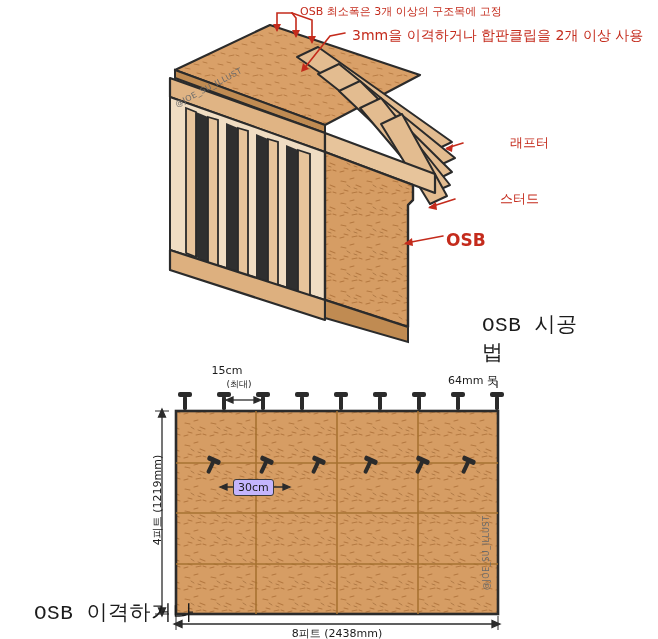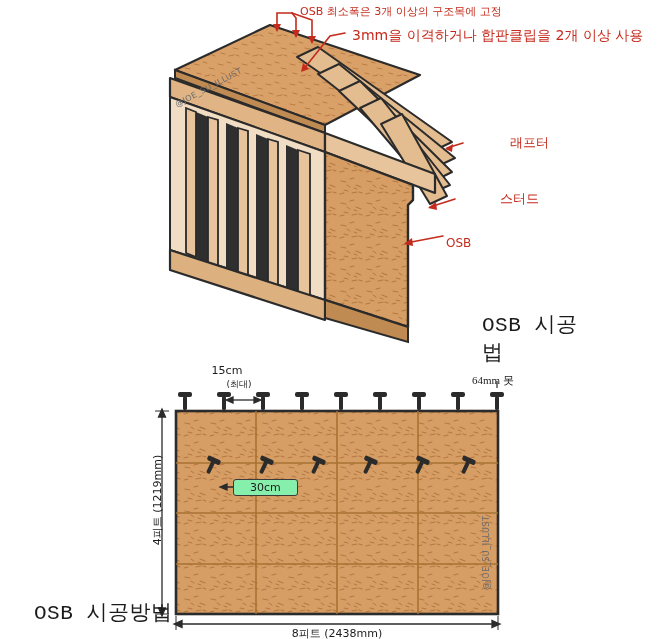--- a/index.html
+++ b/index.html
@@ -40,24 +40,24 @@
     font-size:11px;
     text-align:center;
     white-space:nowrap;
   }
   .dim-sm{font-size:9px;}
   .rot{transform:rotate(-90deg);transform-origin:left top;}
   .inbox{
     position:absolute;
     color:#1b1b1b;
     font-size:11px;
-    background:#86efac;
+    background:#c4b5fd;
     border:1px solid #3a3a3a;
     border-radius:3px;
-    padding:1px 16px;
+    padding:1px 4px;
     white-space:nowrap;
   }
 </style>
 </head>
 <body>
 
 <div class="stage">
 
   <svg class="layer" viewBox="0 0 658 639">
     <defs>
@@ -248,35 +248,35 @@
   </svg>
 
   <div class="lbl lbl-red" style="left:300px;top:5px;font-size:11px;">OSB 최소폭은 3개 이상의 구조목에 고정</div>
 
   <div class="lbl lbl-red" style="left:352px;top:27px;font-size:14px;">3mm을 이격하거나 합판클립을 2개 이상 사용</div>
 
   <div class="lbl lbl-red" style="left:466px;top:135px;font-size:13px;padding-left:44px;">래프터</div>
 
   <div class="lbl lbl-red" style="left:458px;top:191px;font-size:13px;margin-left:42px;">스터드</div>
 
-  <div class="lbl lbl-red" style="left:446px;top:236px;font-size:12px;">OSB</div>
+  <div class="lbl lbl-red" style="left:446px;top:230px;font-size:17px;font-weight:bold;">OSB</div>
 
   <div class="sig" style="left:178px;top:100px;transform:rotate(-28deg);transform-origin:left bottom;">@JOE_SU_ILLUST</div>
 
   <div class="title" style="left:482px;top:310px;">OSB 시공법</div>
 
   <div class="dim" style="left:192px;top:364px;width:70px;">15cm</div>
 
   <div class="dim dim-sm" style="left:204px;top:378px;width:70px;">(최대)</div>
 
   <div class="inbox" style="left:233px;top:479px;">30cm</div>
 
-  <div class="dim" style="left:448px;top:373px;width:90px;text-align:center;font-family:Liberation Serif, serif;">64mm 못</div>
+  <div class="dim" style="left:448px;top:373px;width:90px;text-align:left;">64mm 못</div>
 
   <div class="dim" style="left:287px;top:626px;width:100px;">8피트 (2438mm)</div>
 
   <div class="dim rot" style="left:150px;top:560px;width:120px;">4피트 (1219mm)</div>
 
   <div class="sig" style="left:482px;top:590px;transform:rotate(-90deg);transform-origin:left top;">@JOE_SU_ILLUST</div>
 
-  <div class="title" style="left:34px;top:598px;">OSB 시공방법</div>
+  <div class="title" style="left:34px;top:598px;">OSB 이격하거나</div>
 
 </div>
 
 </body></html>

